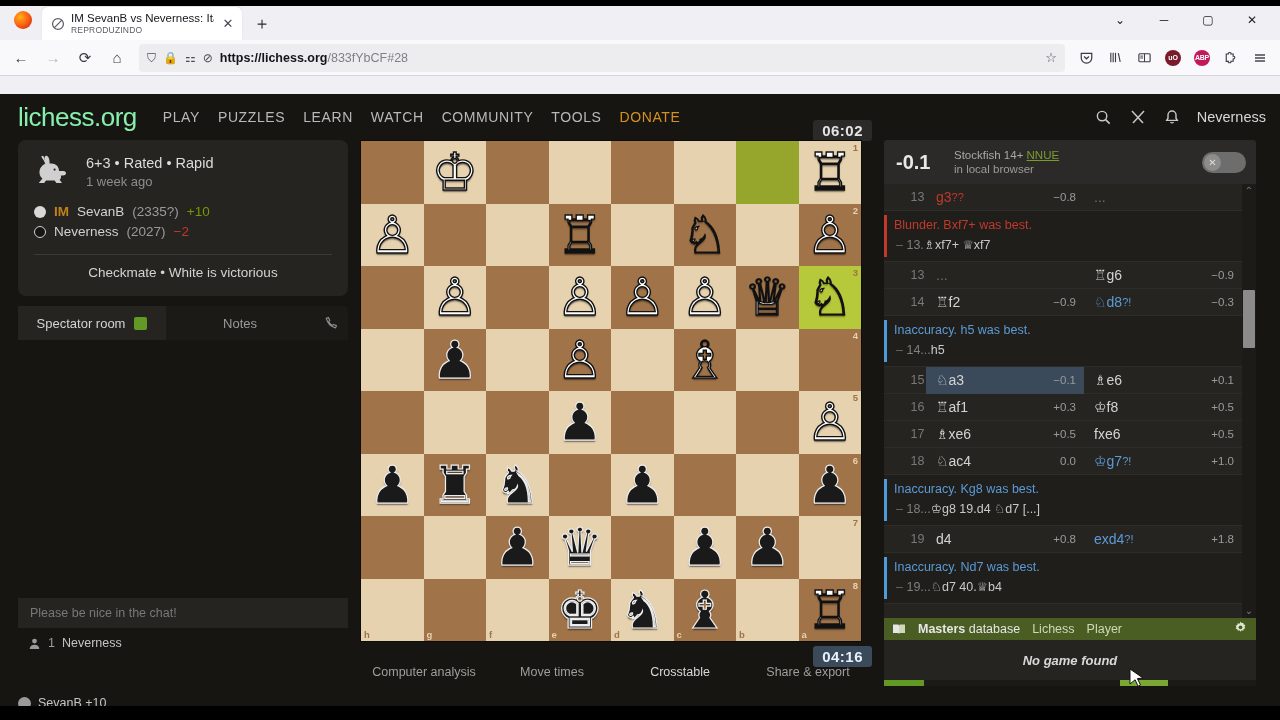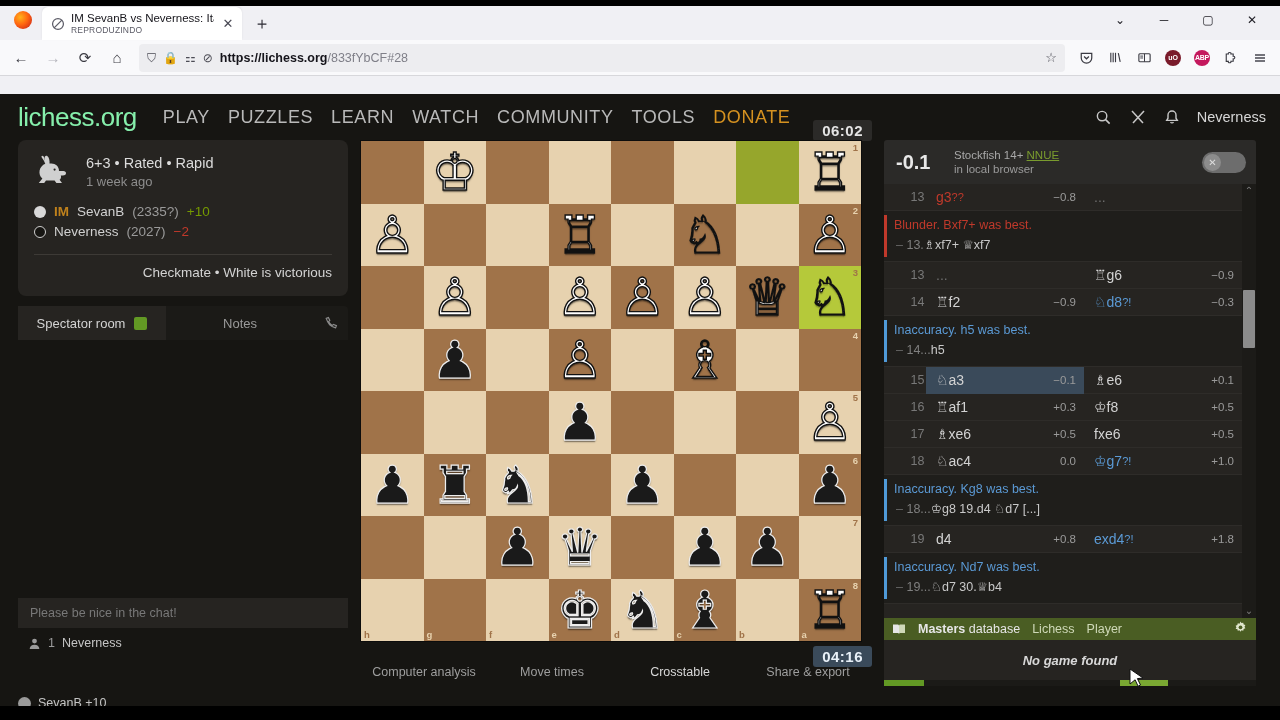--- a/index.html
+++ b/index.html
@@ -77,21 +77,21 @@
   #page {
     position: absolute; left: 0; top: 94px; width: 1280px; height: 626px;
     background: #161512; color: #bababa; font-size: 13px; overflow: hidden;
   }
   .site-head {
     height: 46px; display: flex; align-items: center; padding: 0 14px 0 18px;
   }
   .brand { font-size: 26px; color: #86efac; font-weight: 400; letter-spacing: -.5px; }
   .nav-links { display: flex; gap: 18px; margin-left: 26px; }
   .nav-link {
-    font-size: 18px; color: #b9b9b9; letter-spacing: .6px; text-transform: uppercase;
+    font-size: 14px; color: #b9b9b9; letter-spacing: .6px; text-transform: uppercase;
   }
   .nav-link.donate { color: #d59120; }
   .head-right { margin-left: auto; display: flex; align-items: center; gap: 17px; }
   .head-icon { color: #c8c8c8; font-size: 15px; display: flex; align-items: center; }
   .username { font-size: 14.5px; color: #d6d6d6; }
 
   .main-grid {
     display: flex; padding: 0 14px 0 18px; gap: 12px; height: 580px;
   }
 
@@ -110,21 +110,21 @@
     line-height: 20px; color: #d0d0d0;
   }
   .disc { width: 12px; height: 12px; border-radius: 50%; flex: none; }
   .disc.w { background: #d8d8d8; }
   .disc.b { background: #161512; border: 1.6px solid #cfcfcf; }
   .title-tag { color: #bf811c; font-weight: 700; }
   .rating { color: #9a9a9a; }
   .plus { color: #759900; }
   .minus { color: #c0392b; }
   .gb-sep { height: 1px; background: #3d3a36; margin: 12px 0 10px; }
-  .result-line { text-align: right; font-size: 13.5px; color: #d3d3d3; }
+  .result-line { text-align: center; font-size: 13.5px; color: #d3d3d3; }
 
   .chatbox {
     margin-top: 10px; background: #1b1a17; border-radius: 4px;
     height: 322px; display: flex; flex-direction: column;
   }
   .chat-tabs { display: flex; align-items: center; height: 34px; }
   .chat-tab {
     flex: 1; display: flex; align-items: center; justify-content: center;
     gap: 9px; height: 34px; font-size: 13px; color: #9a9a9a;
   }
@@ -764,21 +764,21 @@
                 </div>
                 <div class="mcell">
                   <span class="san inacc">exd4</span>
                   <span class="nag inacc" style="color: rgb(91, 154, 213);">?!</span>
                   <span class="ev">+1.8</span>
                 </div>
               </div>
               <div class="comment ia">
                 <div class="bar"></div>
                 <div class="ctext">Inaccuracy. Nd7 was best.</div>
-                <div class="cline"><span class="dash">–</span> <span class="muted">19...</span><span>♘d7 30.♕b4</span></div>
+                <div class="cline"><span class="dash">–</span> <span class="muted">19...</span><span>♘d7 40.♕b4</span></div>
               </div>
             </div>
           <div class="scrollcol">
             <div class="sc-arrow">⌃</div>
             <div class="sc-track">
               <div class="sc-thumb" style="top:92px;height:58px;"></div>
             </div>
             <div class="sc-arrow">⌄</div>
           </div>
         </div>

